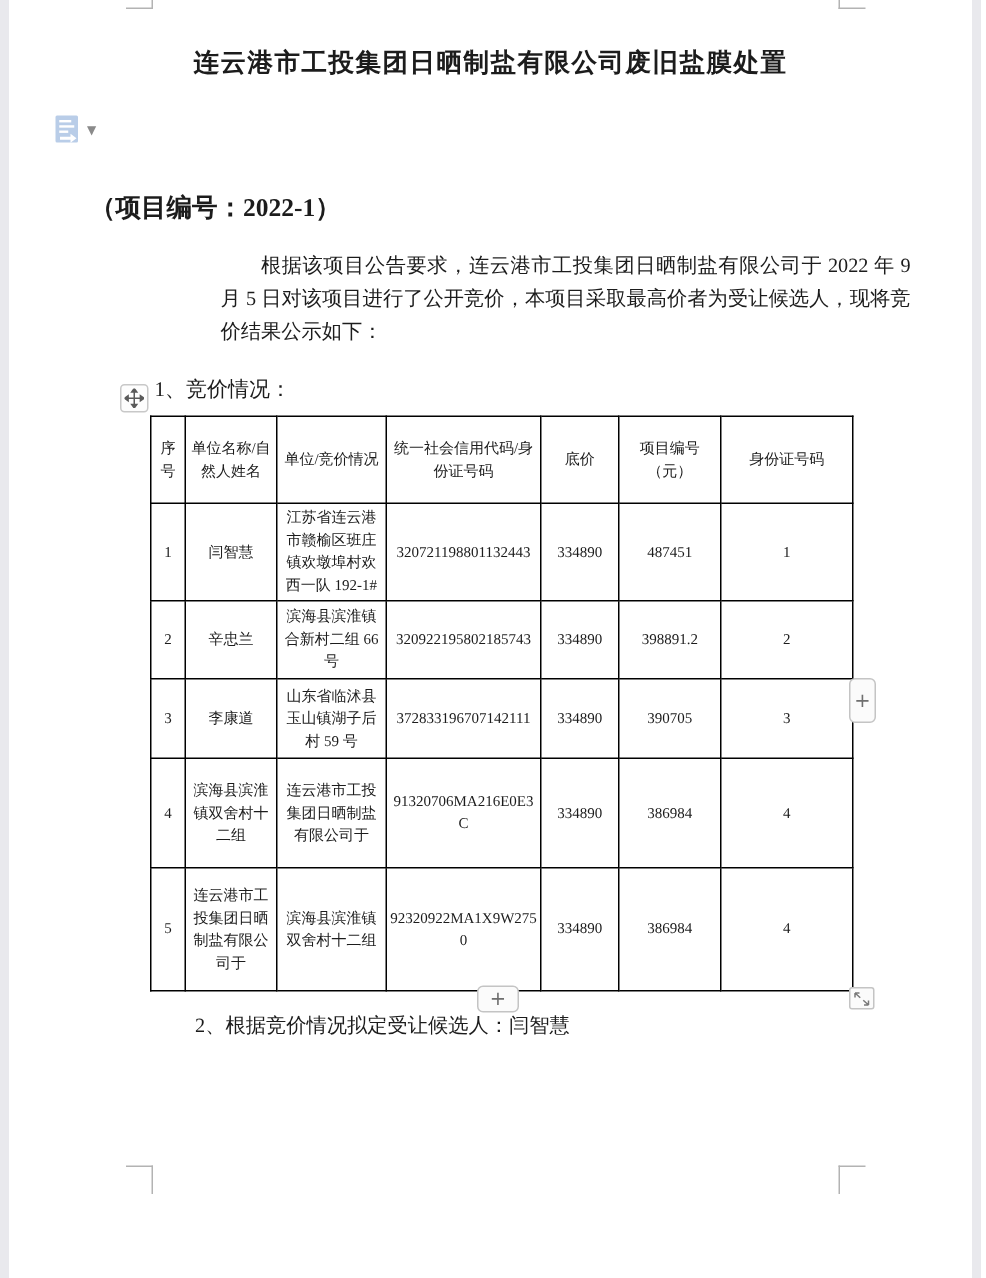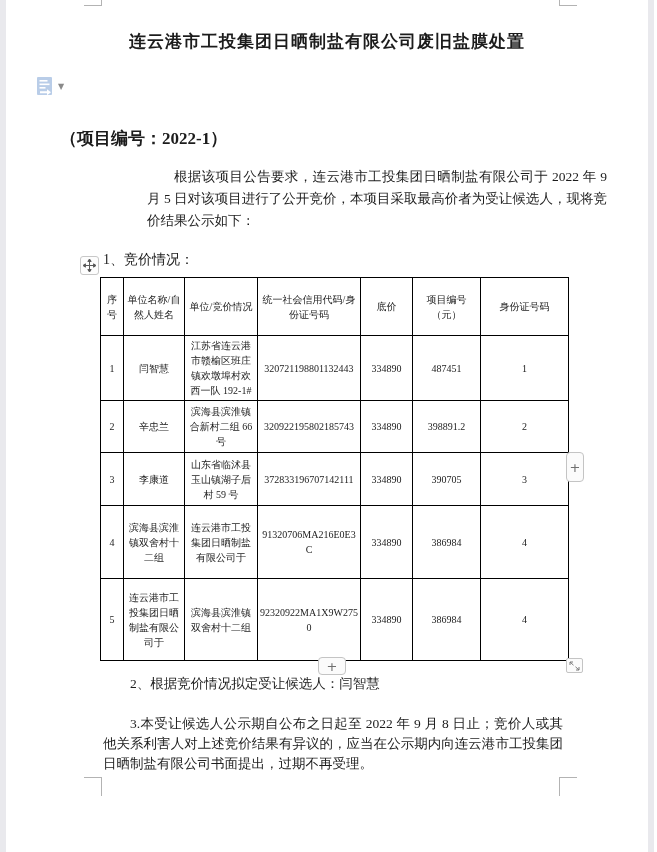--- a/index.html
+++ b/index.html
@@ -187,15 +187,14 @@
       <svg width="11" height="10" viewBox="0 0 11 10">
         <g stroke="#7a7a7a" stroke-width="1" fill="#7a7a7a">
           <path d="M1 1 L4 1 M1 1 L1 4 M1 1 L4.5 4.2"></path>
           <path d="M10 9 L7 9 M10 9 L10 6 M10 9 L6.5 5.8"></path>
         </g>
       </svg>
     </span>
   </button>
 
   <p class="para para-2">2、根据竞价情况拟定受让候选人：闫智慧</p>
-  <p class="para para-3">3.本受让候选人公示期自公布之日起至 2022 年 9 月 8 日止；竞价人或其他关系利害人对上述竞价结果有异议的，应当在公示期内向连云港市工投集团日晒制盐有限公司书面提出，过期不再受理。</p>
 
 </div>
 
 </body></html>

